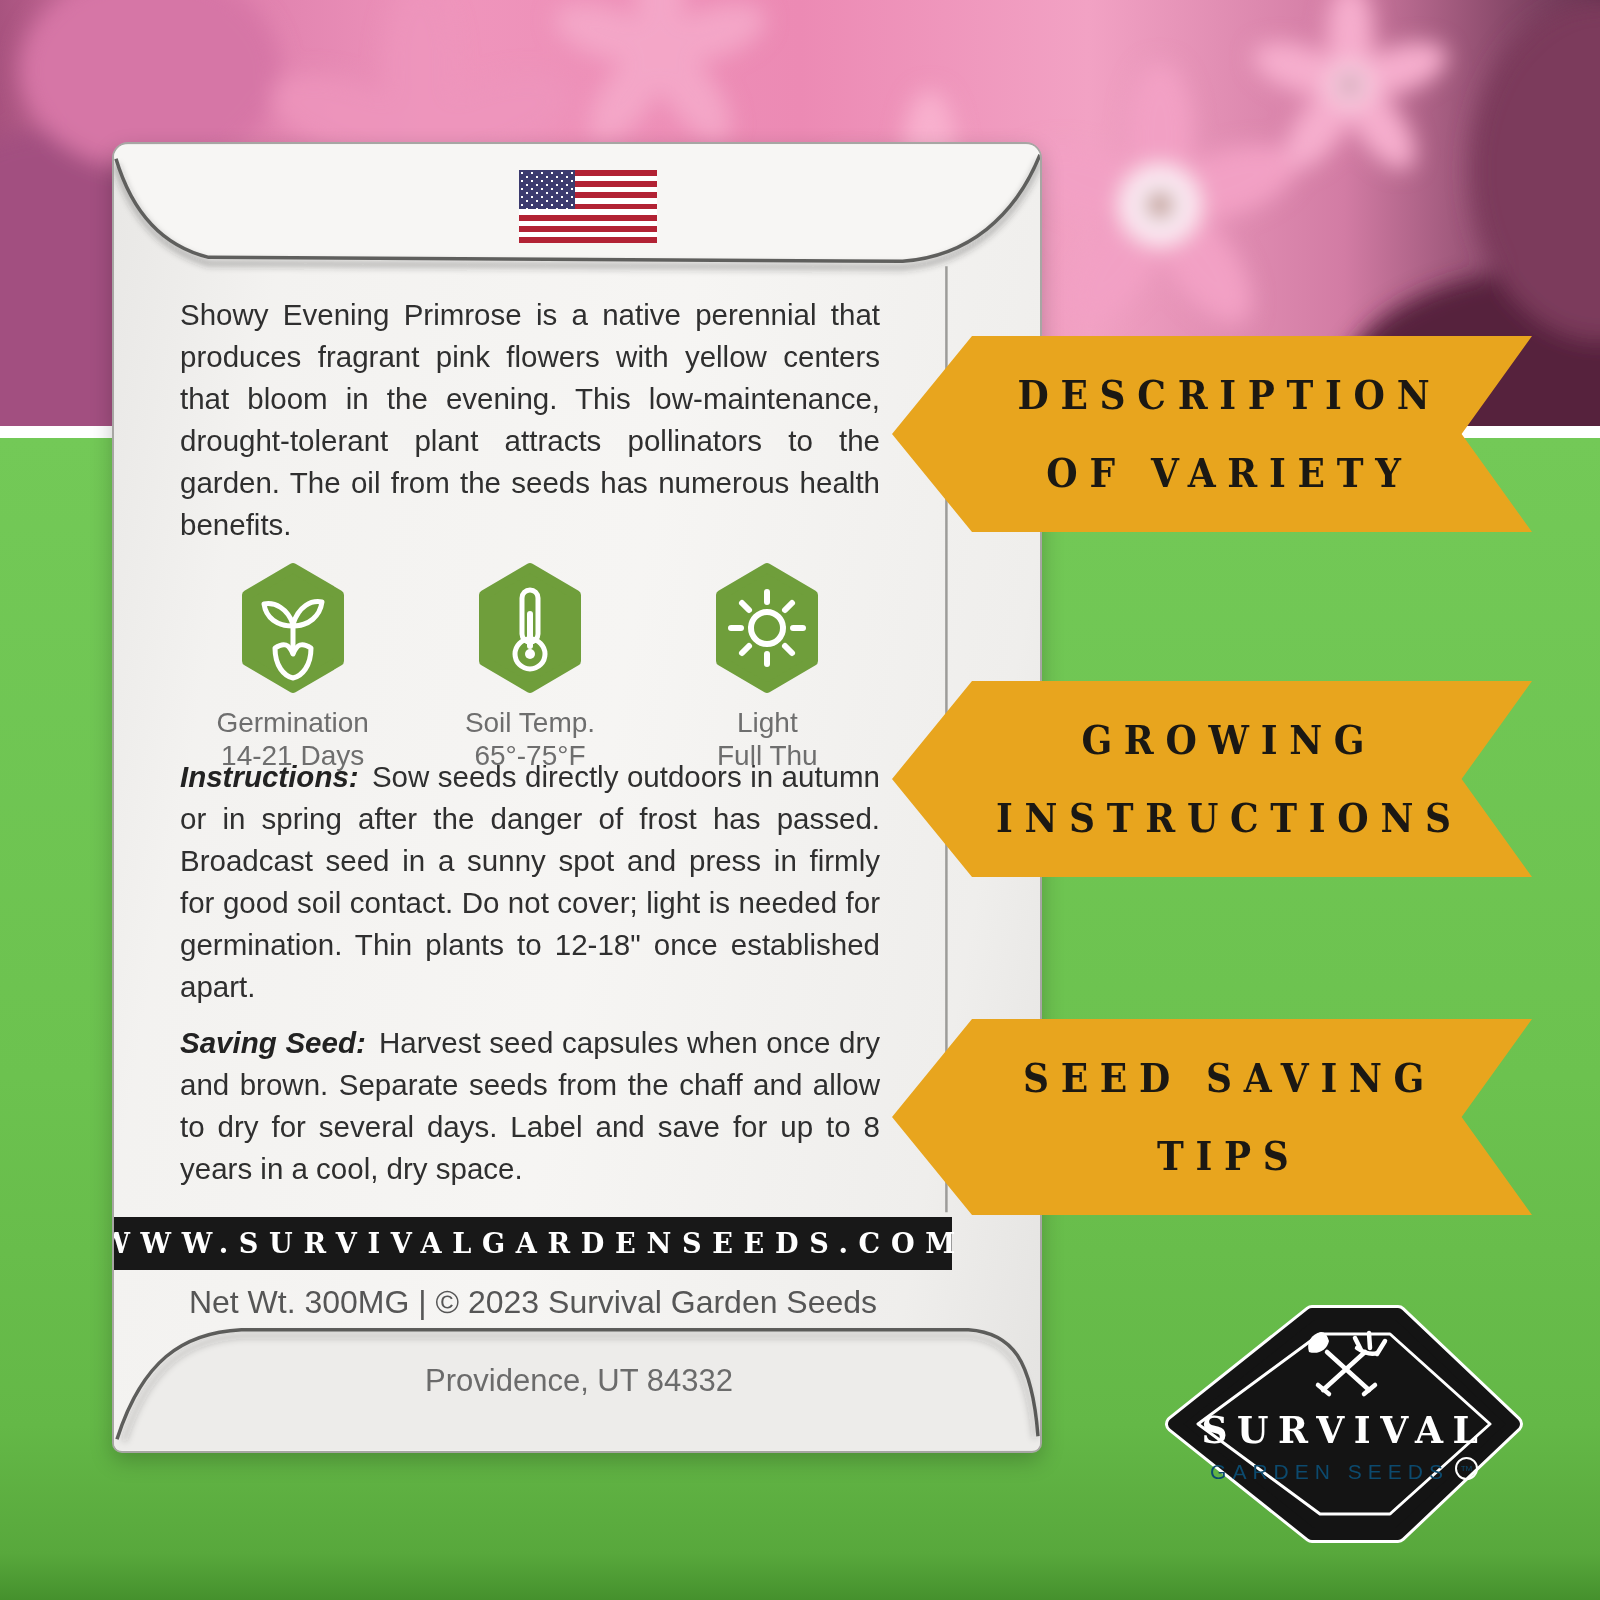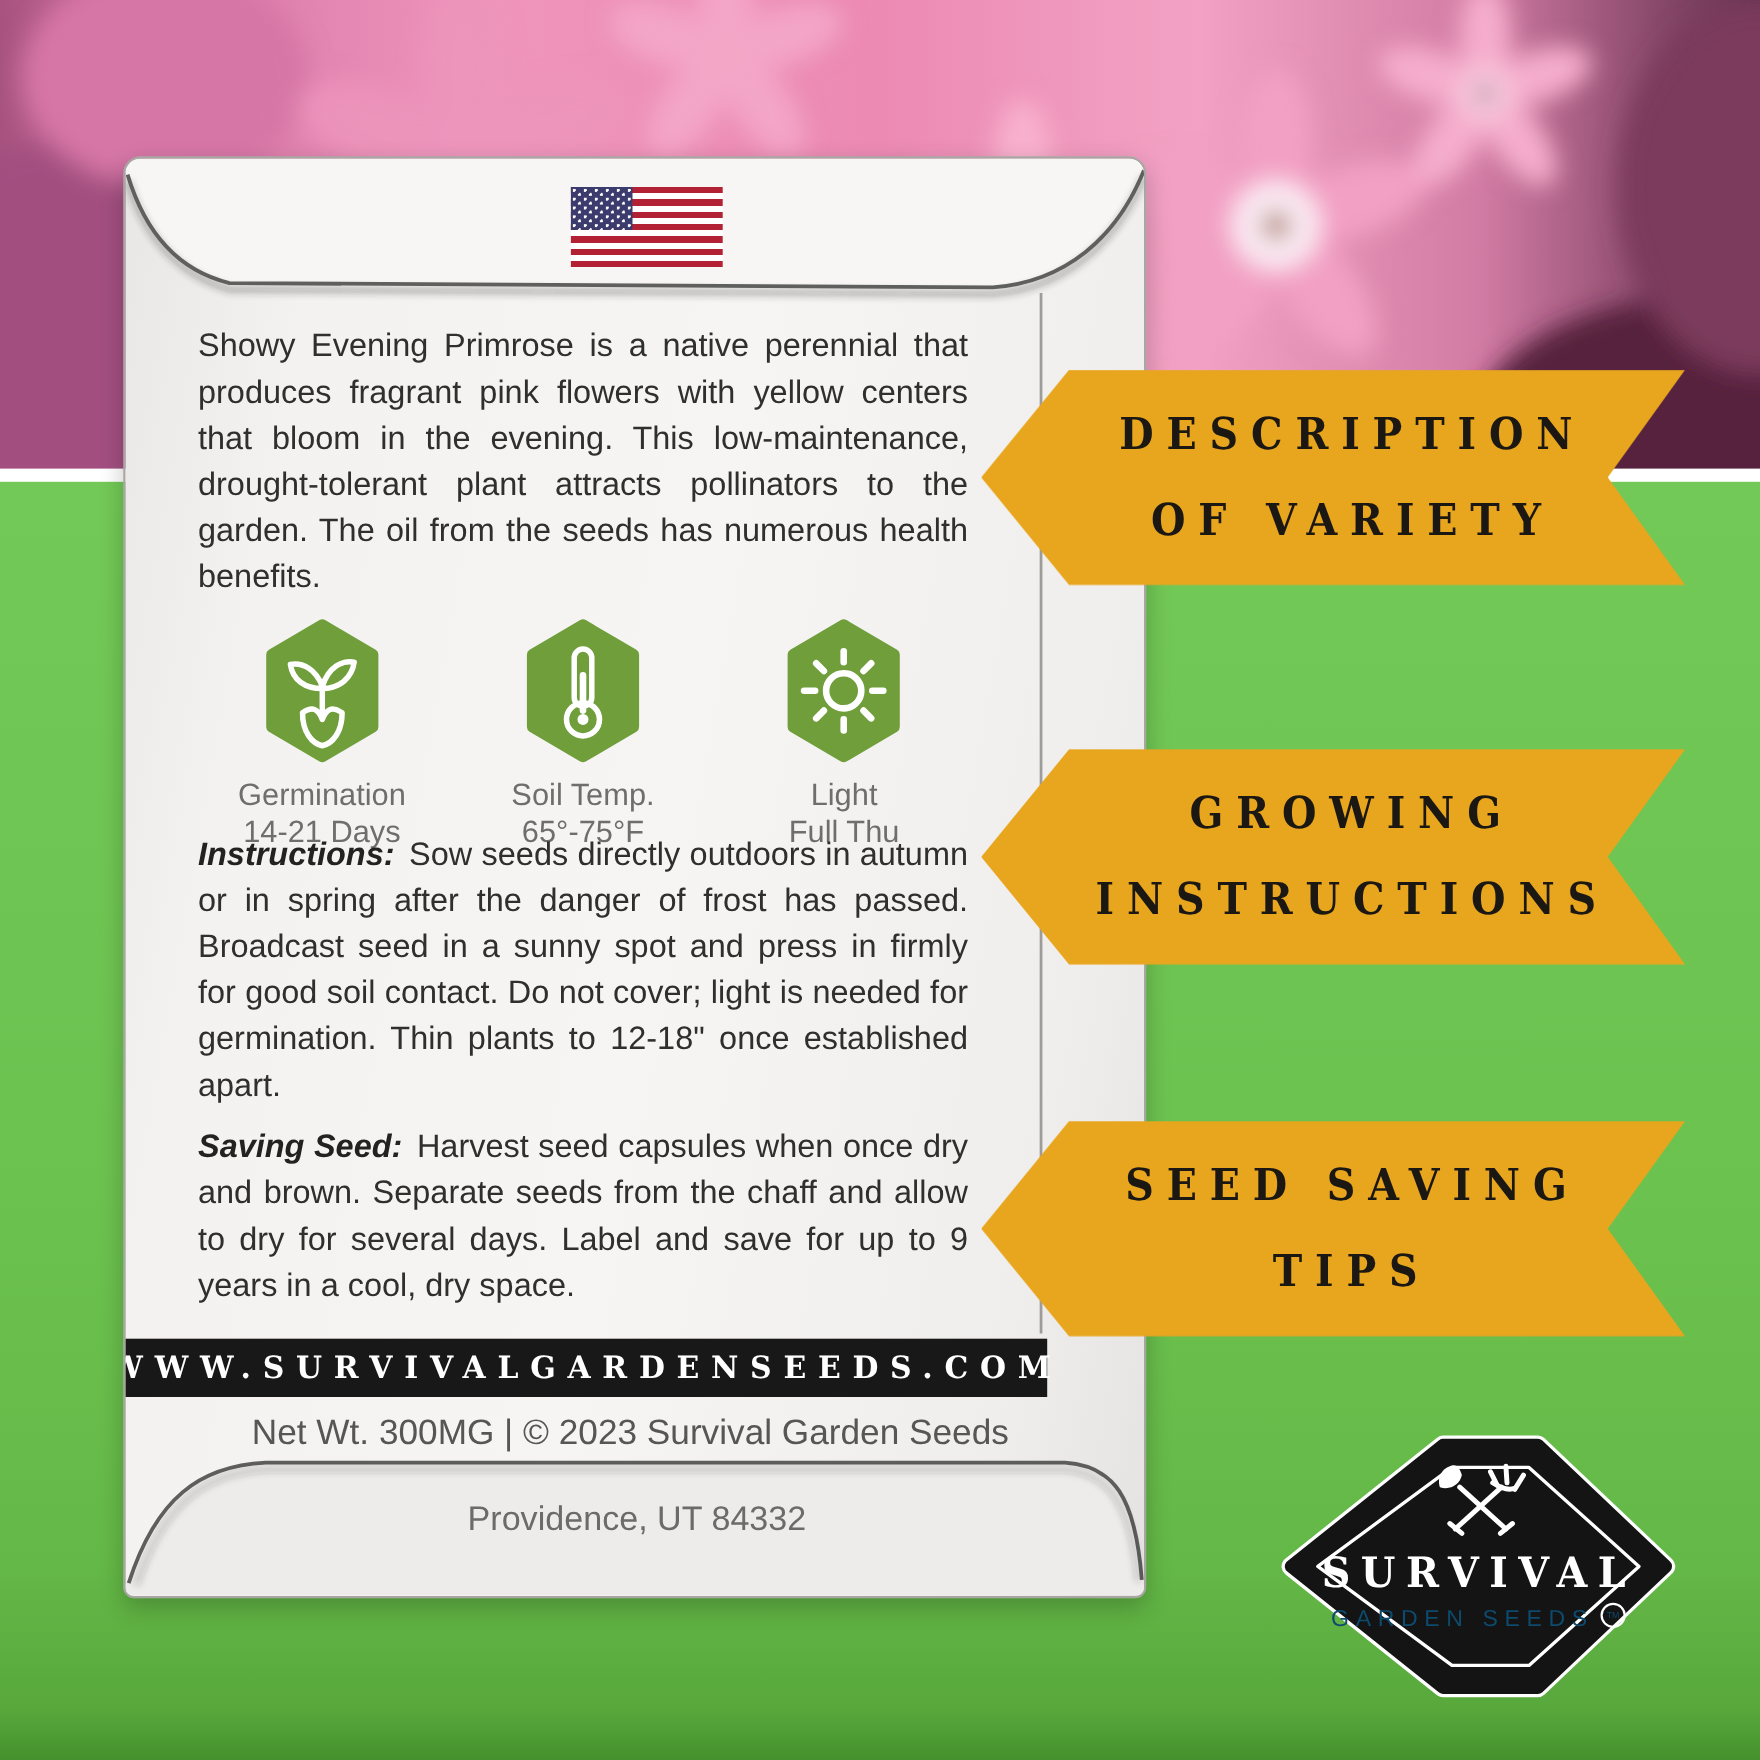--- a/index.html
+++ b/index.html
@@ -50,21 +50,21 @@
   
   .webbar{
     position:absolute;left:0;top:1073px;width:838px;height:53px;background:#181818;
     display:flex;align-items:center;justify-content:center;
   }
   .webbar span{
     font-family:"DejaVu Serif",serif;font-weight:700;color:#ffffff;
     font-size:28px;letter-spacing:11px;white-space:nowrap;transform:scaleX(.97);
   }
   .netwt{position:absolute;left:0;top:1140px;width:838px;text-align:center;
-    font-size:32px;color:#565656;padding-left:40px;}
+    font-size:32px;color:#565656;}
   .address{position:absolute;left:0;top:1216px;width:930px;text-align:center;
     font-size:31px;line-height:41px;color:#6b6b6b;}
   
   .banner{
     position:absolute;left:892px;width:640px;height:196px;background:#e8a51e;z-index:3;
     clip-path:polygon(0 50%,12.5% 0,100% 0,89% 50%,100% 100%,12.5% 100%);
     display:flex;flex-direction:column;justify-content:center;align-items:center;
     padding:0 44px 0 78px;box-sizing:border-box;
   }
   .banner1{top:336px;} .banner2{top:681px;} .banner3{top:1019px;}
@@ -246,21 +246,21 @@
         <div class="stat-label">Light</div>
         <div class="stat-value">Full Thu</div>
       </div>
     </div>
 
     <p class="para instructions">
       <b>Instructions:</b><span>Sow seeds directly outdoors in autumn or in spring after the danger of frost has passed. Broadcast seed in a sunny spot and press in firmly for good soil contact. Do not cover; light is needed for germination. Thin plants to 12-18" once established apart.</span>
     </p>
 
     <p class="para saving">
-      <b>Saving Seed:</b><span>Harvest seed capsules when once dry and brown. Separate seeds from the chaff and allow to dry for several days. Label and save for up to 9 years in a cool, dry space.</span>
+      <b>Saving Seed:</b><span>Harvest seed capsules when once dry and brown. Separate seeds from the chaff and allow to dry for several days. Label and save for up to 8 years in a cool, dry space.</span>
     </p>
 
     <div class="webbar">
       <span>WWW.SURVIVALGARDENSEEDS.COM</span>
     </div>
 
     <div class="netwt">Net Wt. 300MG | © 2023 Survival Garden Seeds</div>
 
     <div class="address">
       <div>Providence, UT 84332</div>

